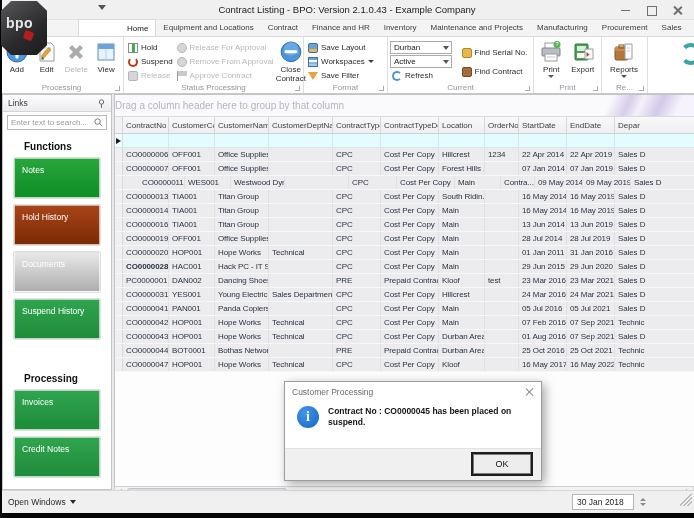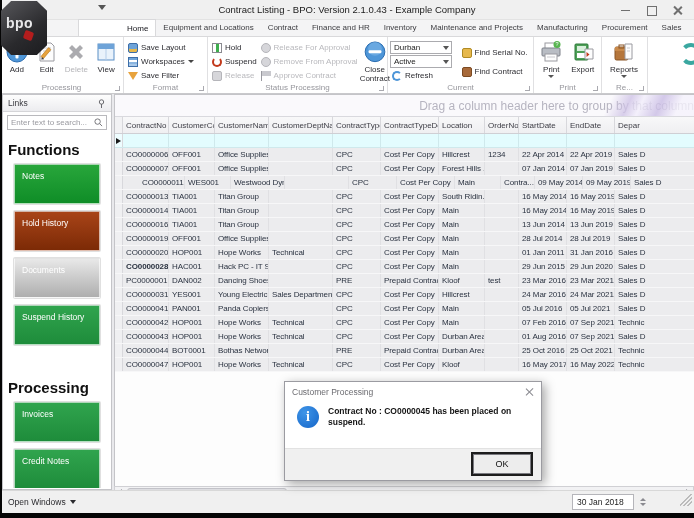--- a/index.html
+++ b/index.html
@@ -48,26 +48,26 @@
   .partial-swirl { position:absolute; right:-8px; top:6px; width:22px; height:22px; border:4px solid #3aa7a0; border-radius:50%; border-left-color:transparent; }
 
   
   .main-bg { position:absolute; left:2px; top:94px; width:692px; height:396px; background:#e9e9ec; }
   .sidebar { position:absolute; left:2px; top:94px; width:110px; height:396px; background:#ffffff; border:1px solid #c4c4c8; }
   .links-header { height:17px; background:linear-gradient(#fdfdfd,#ececef); border-bottom:1px solid #d5d5d8; display:flex; align-items:center; padding:0 5px; font-size:8.5px; color:#3a3a40; }
   .searchbox { margin:3px 4px; height:15px; border:1px solid #b9b9bd; background:#fff; display:flex; align-items:center; position:relative; }
   .searchbox input { border:none; outline:none; width:84px; height:12px; font-size:8px; color:#333; font-family:"Liberation Sans",sans-serif; padding-left:3px; }
   .searchbox input::placeholder { color:#9a9aa0; }
   .side-scroll { position:absolute; left:1px; right:1px; top:38px; bottom:1px; overflow:hidden; }
-  .side-heading { font-size:15px; font-weight:bold; color:#111; margin:8px 0 6px 4px; }
+  .side-heading { font-size:10px; font-weight:bold; color:#111; margin:8px 0 6px 20px; }
   .func-btn { width:86px; height:40px; margin:0 0 7px 10px; border-radius:1px; border:1px solid rgba(255,255,255,.65); box-shadow:0 0 0 1px rgba(0,0,0,.12); font-size:8.5px; padding:6px 0 0 7px; cursor:pointer; }
 
   
   .grid-wrap { position:absolute; left:114px; top:94px; width:580px; height:403px; background:#fdfdfd; border:1px solid #c4c4c8; border-right:none; overflow:hidden; }
-  .group-panel { position:relative; height:22px; background:#faf9fc; border-bottom:1px solid #d9d9de; font-size:12px; color:#b6b4c0; display:flex; align-items:center; padding-left:0; overflow:hidden;justify-content:flex-end; }
+  .group-panel { position:relative; height:22px; background:#faf9fc; border-bottom:1px solid #d9d9de; font-size:10px; color:#b6b4c0; display:flex; align-items:center; padding-left:0; overflow:hidden; }
   .group-panel .grad { position:absolute; right:0; top:0; width:120px; height:100%; background:linear-gradient(115deg, transparent 30%, #cfc3e6 45%, #f2eefb 55%, #c9bce4 70%, #f5f2fc 85%); opacity:.8; }
   .gh-row,.gf-row,.gd-row { display:flex; width:582px; }
   .gh-row { height:17px; background:linear-gradient(#f8f8f9,#efeff1); border-bottom:1px solid #cfcfd4; }
   .gh-cell { font-size:8px; color:#3c3c44; border-right:1px solid #d8d8dc; display:flex; align-items:center; padding-left:3px; overflow:hidden; white-space:nowrap; }
   .g-ind { width:8px; flex:0 0 8px; border-right:1px solid #d8d8dc; background:#f2f2f4; position:relative; }
   .gf-row { height:14px; background:#e3fcfe; border-bottom:1px solid #cfe9ec; }
   .gf-cell { border-right:1px solid #cfe9ec; }
   .gf-row .g-ind { background:#eefdff; }
   .g-arrow { position:absolute; left:1px; top:4px; width:0; height:0; border-top:3px solid transparent; border-bottom:3px solid transparent; border-left:5px solid #1a1a1a; }
   .gd-row { height:14px; background:#ececee; border-bottom:1px solid #f7f7f8; }
@@ -181,41 +181,20 @@
               <rect x="4" y="4" width="16" height="16" fill="#e9f2fb" stroke="#5b8fc6"></rect>
               <rect x="4" y="4" width="16" height="5" fill="#6ea3d8"></rect>
               <line x1="12" y1="9" x2="12" y2="20" stroke="#b5cde8"></line>
             </svg>
           <div class="lbl">View</div>
         </div>
       </div>
       <div class="rg-caption"><span>Processing</span><span class="lnch"></span></div>
     </div>
 
-    <div class="rgroup" style="width:84px">
-      <div class="rg-body">
-        <div class="col-sm">
-          <div class="btn-sm">
-            <span class="ico-sm chip" style="background:#6ea3d8;border:1px solid #3d6ea8;box-shadow:inset 0 -3px 0 #e6b84c;"></span>
-            <span>Save Layout</span>
-          </div>
-          <div class="btn-sm">
-            <span class="ico-sm" style="background:linear-gradient(#6ea3d8 30%,#fff 30%,#fff 45%,#8ab5e0 45%,#8ab5e0 70%,#fff 70%,#fff 80%,#a9c9ea 80%);border:1px solid #3d6ea8;"></span>
-            <span>Workspaces</span>
-            <span class="dd" style="width:0;height:0;border-left:3px solid transparent;border-right:3px solid transparent;border-top:3px solid #444;"></span>
-          </div>
-          <div class="btn-sm">
-            <span class="ico-sm" style="width:0;height:0;border-left:5px solid transparent;border-right:5px solid transparent;border-top:8px solid #e8a33d;"></span>
-            <span>Save Filter</span>
-          </div>
-        </div>
-      </div>
-      <div class="rg-caption"><span>Format</span><span class="lnch"></span></div>
-    </div>
-
     <div class="rgroup" style="width:180px">
       <div class="rg-body">
         <div class="col-sm" style="width:56px">
           <div class="btn-sm">
             <span class="ico-sm" style="background:linear-gradient(90deg,#fff 35%,#3fae4e 35%,#3fae4e 75%,#fff 75%);border:1px solid #8a8a90;"></span>
             <span>Hold</span>
           </div>
           <div class="btn-sm">
             <span class="ico-sm" style="border:2px solid #c23a1c;border-radius:50%;border-top-color:transparent;"></span>
             <span>Suspend</span>
@@ -242,20 +221,41 @@
         <div class="btn-lg" style="width:44px">
           <svg class="icon-24" viewBox="0 0 24 24">
               <circle cx="12" cy="12" r="10" fill="#4e96d8" stroke="#2a6cb0"></circle>
               <circle cx="12" cy="9" r="7" fill="#7fb8ea" opacity=".55"></circle>
               <rect x="5.5" y="10.5" width="13" height="3" rx="1" fill="#fff"></rect>
             </svg>
           <div class="lbl">Close Contract</div>
         </div>
       </div>
       <div class="rg-caption"><span>Status Processing</span><span class="lnch"></span></div>
+    </div>
+
+    <div class="rgroup" style="width:84px">
+      <div class="rg-body">
+        <div class="col-sm">
+          <div class="btn-sm">
+            <span class="ico-sm chip" style="background:#6ea3d8;border:1px solid #3d6ea8;box-shadow:inset 0 -3px 0 #e6b84c;"></span>
+            <span>Save Layout</span>
+          </div>
+          <div class="btn-sm">
+            <span class="ico-sm" style="background:linear-gradient(#6ea3d8 30%,#fff 30%,#fff 45%,#8ab5e0 45%,#8ab5e0 70%,#fff 70%,#fff 80%,#a9c9ea 80%);border:1px solid #3d6ea8;"></span>
+            <span>Workspaces</span>
+            <span class="dd" style="width:0;height:0;border-left:3px solid transparent;border-right:3px solid transparent;border-top:3px solid #444;"></span>
+          </div>
+          <div class="btn-sm">
+            <span class="ico-sm" style="width:0;height:0;border-left:5px solid transparent;border-right:5px solid transparent;border-top:8px solid #e8a33d;"></span>
+            <span>Save Filter</span>
+          </div>
+        </div>
+      </div>
+      <div class="rg-caption"><span>Format</span><span class="lnch"></span></div>
     </div>
 
     <div class="rgroup" style="width:146px">
       <div class="rg-body">
         <div class="col-sm" style="width:70px">
           <div class="combo">
               <span>Durban</span>
               <span class="cdd"></span>
             </div>
           <div class="combo">

